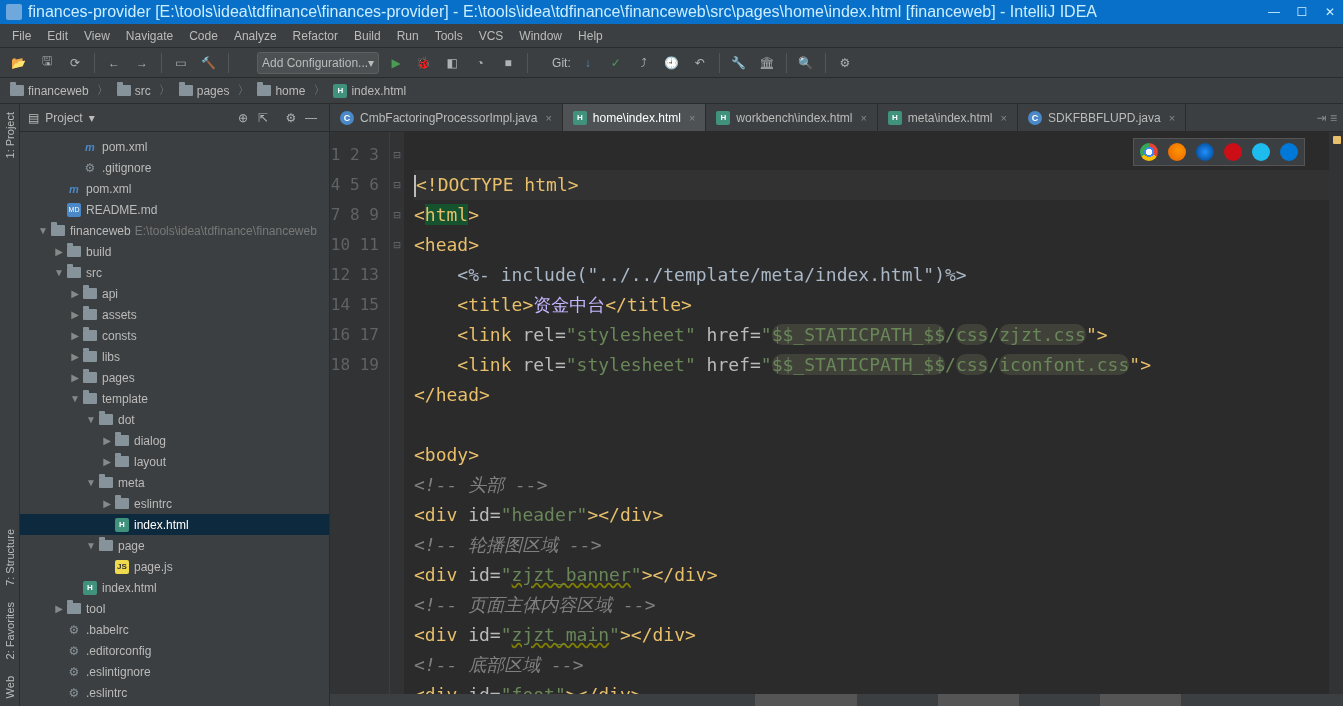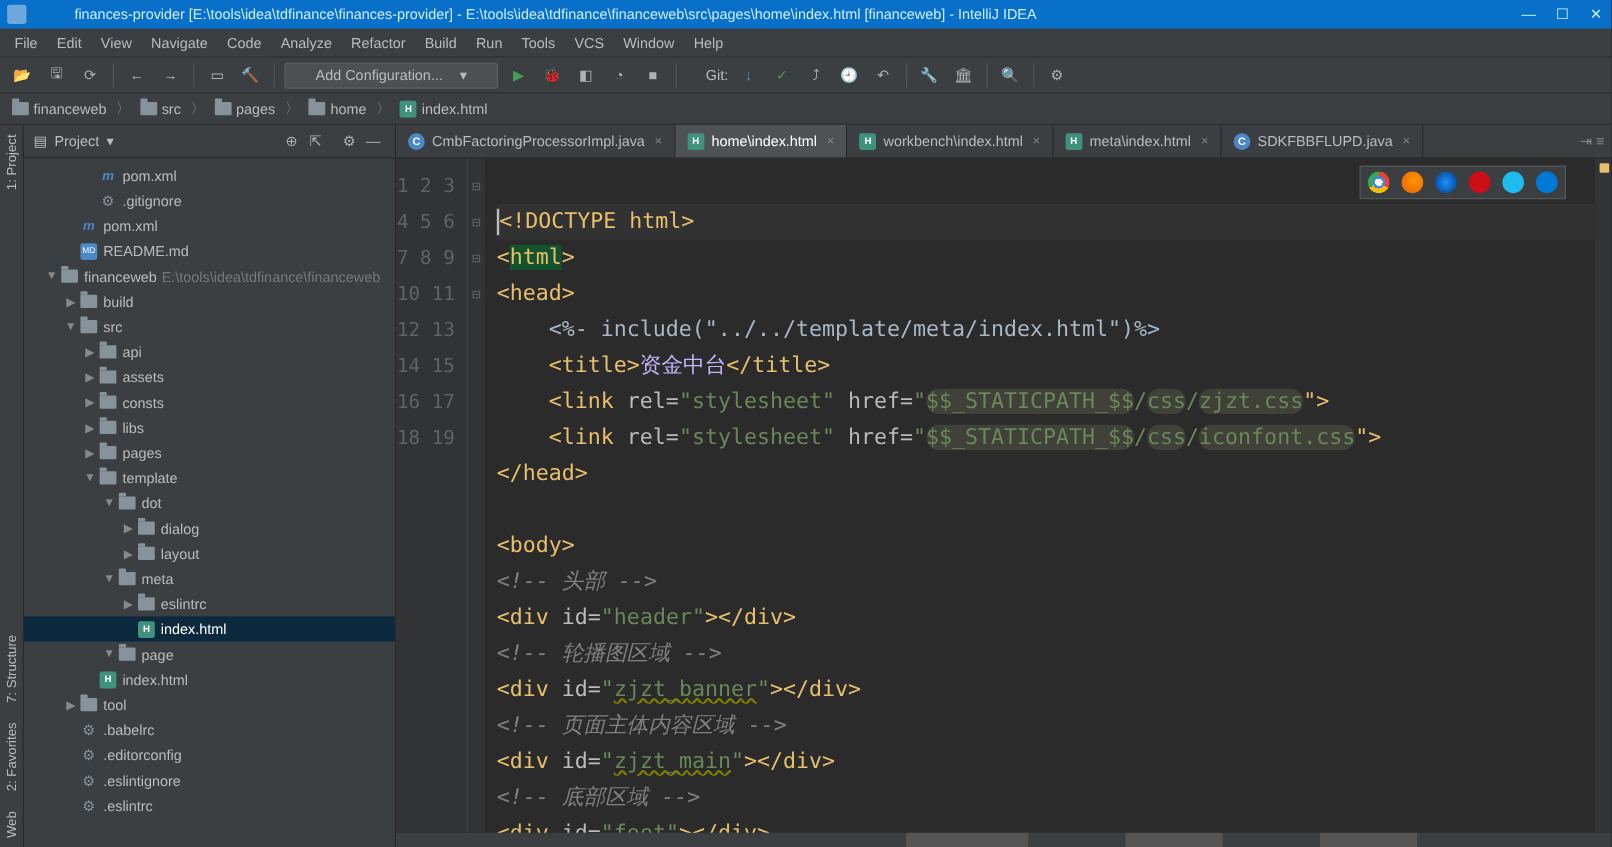--- a/index.html
+++ b/index.html
@@ -17,21 +17,21 @@
 
 .titlebar {
   background: #0870c9;
   height: 24px;
   display: flex;
   align-items: center;
   padding: 0 6px;
   color: #cceeff;
 }
 .titlebar .ij-icon { width: 16px; height: 16px; background: #6fa8dc; margin-right: 6px; border-radius: 2px; }
-.titlebar .title-text { flex: 1; font-size: 12px; white-space: nowrap; overflow: hidden; margin-left: 34px; }
+.titlebar .title-text { flex: 1; font-size: 16px; white-space: nowrap; overflow: hidden; }
 .titlebar .win-controls { display: flex; gap: 14px; }
 .titlebar .win-controls span { width: 14px; text-align: center; cursor: pointer; }
 
 
 .menubar {
   background: #3c3f41;
   height: 24px;
   display: flex;
   align-items: center;
   padding: 0 4px;
@@ -55,24 +55,24 @@
 }
 .toolbar .tb-btn {
   width: 22px; height: 22px;
   display: flex; align-items: center; justify-content: center;
   color: #afb1b3; cursor: pointer;
 }
 .toolbar .tb-sep { width: 1px; height: 20px; background: #555; margin: 0 2px; }
 .toolbar .run-config {
   background: #4c5052;
   border: 1px solid #5e6060;
-  padding: 3px 25px;
+  padding: 3px 4px;
   border-radius: 3px;
   cursor: pointer;
-  display: flex; align-items: center; gap: 14px;
+  display: flex; align-items: center; gap: 0; margin-left: 20px;
 }
 .toolbar .green { color: #499c54; }
 .toolbar .git-label { color: #bbbbbb; margin-left: 16px; }
 
 
 .navbar {
   background: #3c3f41;
   height: 26px;
   display: flex;
   align-items: center;
@@ -534,20 +534,28 @@
         </div>
         <div class="tree-row">
           <span class="ind" style="width: 64px;"></span>
           <span class="tw">▼</span>
           <span class="ticon">
             <span class="folder-icon"></span>
           </span>
           <span>page</span>
         </div>
         <div class="tree-row">
+          <span class="ind" style="width: 80px;"></span>
+          <span class="tw"></span>
+          <span class="ticon">
+            <span class="js-icon">JS</span>
+          </span>
+          <span>page.js</span>
+        </div>
+        <div class="tree-row">
           <span class="ind" style="width: 48px;"></span>
           <span class="tw"></span>
           <span class="ticon">
             <span class="html-icon">H</span>
           </span>
           <span>index.html</span>
         </div>
         <div class="tree-row">
           <span class="ind" style="width: 32px;"></span>
           <span class="tw">▶</span>

